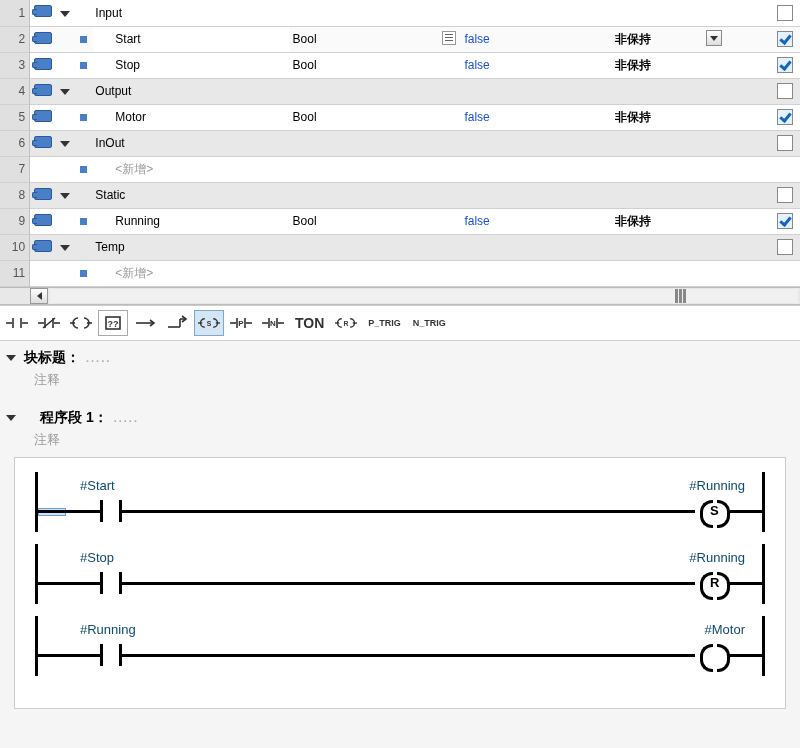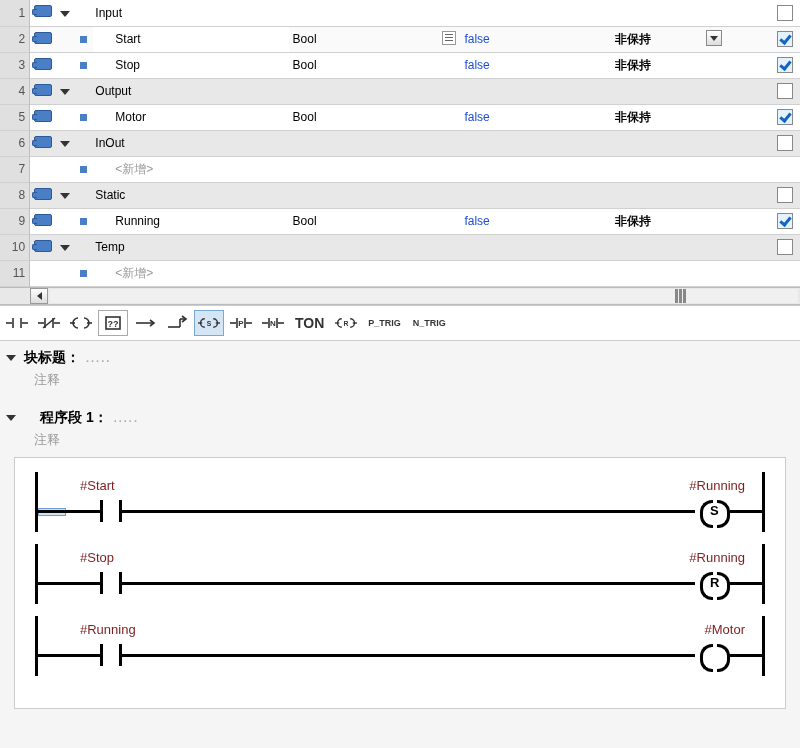--- a/index.html
+++ b/index.html
@@ -64,21 +64,21 @@
   .section-header .arrow-down { margin-right:2px; }
   .comment-text { color:#9a9a9a; margin-left:28px; font-size:13px; margin-bottom:8px; }
   .dots { color:#aaa; font-size:11px; letter-spacing:2px; }
   
   
   .ladder-container { background:#fff; border:1px solid #ccc; padding:14px 10px 20px 10px; margin:4px 8px; }
   .ladder-rung { position:relative; height:60px; margin-bottom:12px; }
   .rail-left { position:absolute; left:10px; top:0; width:3px; height:100%; background:#000; }
   .rail-right { position:absolute; right:10px; top:0; width:3px; height:100%; background:#000; }
   .rung-line { position:absolute; top:38px; height:3px; background:#000; }
-  .contact-label { position:absolute; top:6px; font-size:13px; color:#7f1d1d; }
+  .contact-label { position:absolute; top:6px; font-size:13px; color:#0c4a6e; }
   .contact { position:absolute; top:28px; width:22px; height:22px; }
   .contact .bar-l { position:absolute; left:0; top:0; width:3px; height:22px; background:#000; }
   .contact .bar-r { position:absolute; right:0; top:0; width:3px; height:22px; background:#000; }
   .coil { position:absolute; top:28px; width:30px; height:22px; }
   .coil::before { content:""; position:absolute; left:0; top:0; width:10px; height:22px; border:3px solid #000; border-right:none; border-radius:12px 0 0 12px; }
   .coil::after { content:""; position:absolute; right:0; top:0; width:10px; height:22px; border:3px solid #000; border-left:none; border-radius:0 12px 12px 0; }
   .coil-letter { position:absolute; left:10px; top:3px; font-size:13px; font-weight:bold; }
   .start-block { position:absolute; left:13px; top:36px; width:28px; height:8px; background:#cde4f7; border:1px solid #6a9bd1; }
 </style>
 </head>

